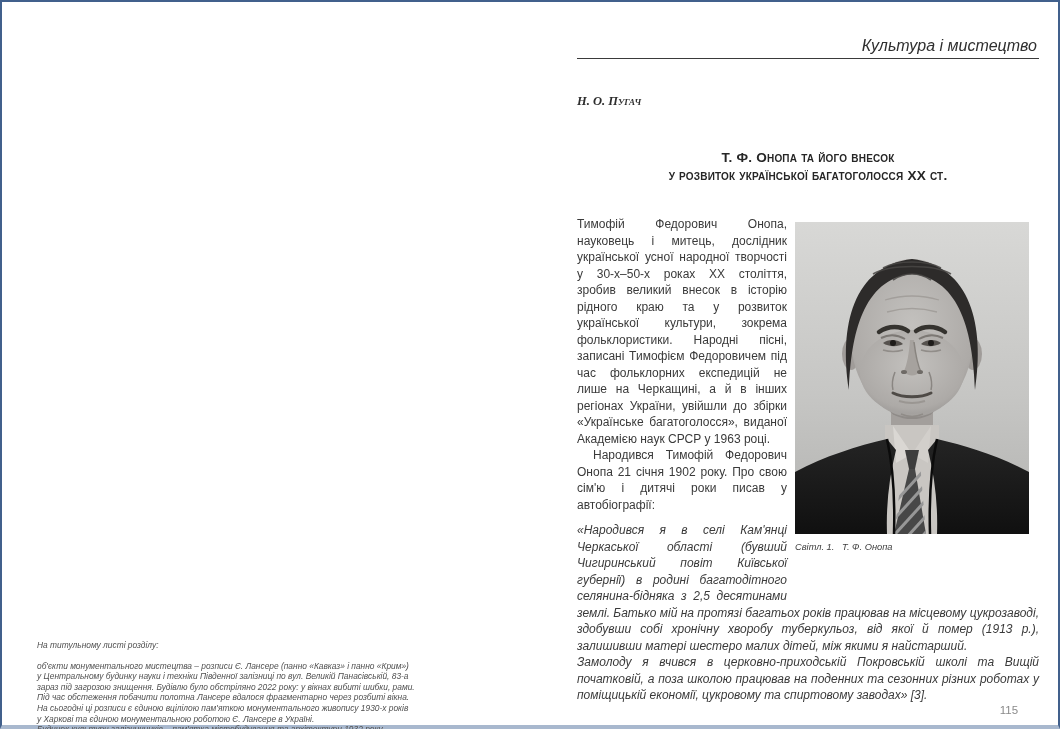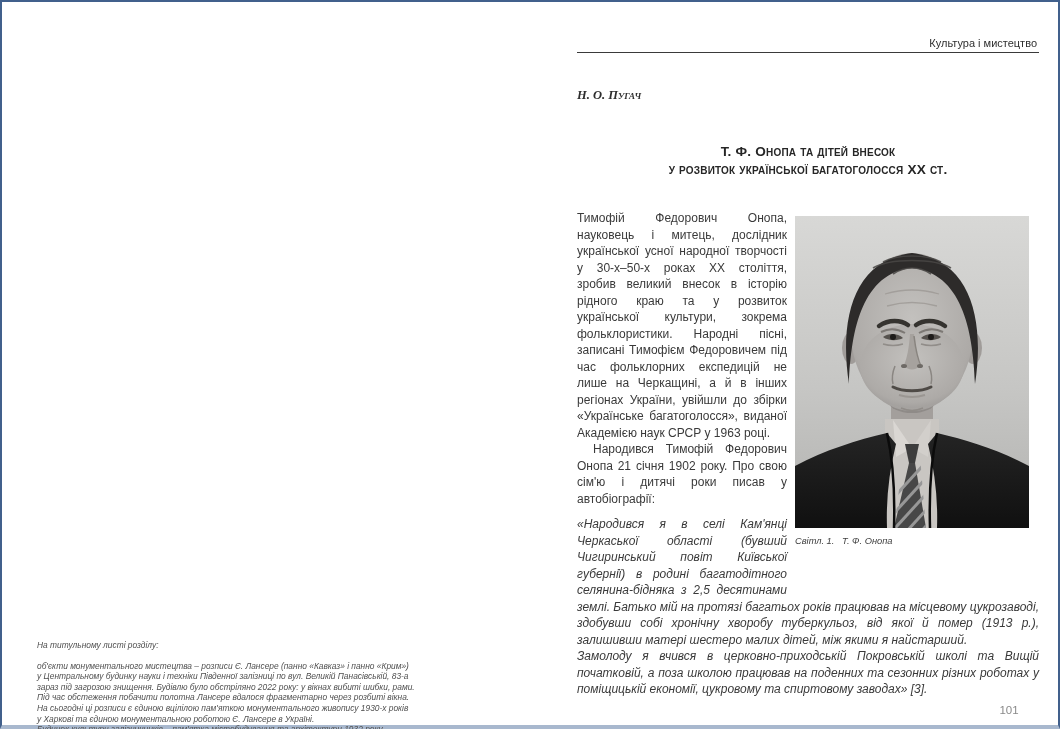--- a/index.html
+++ b/index.html
@@ -30,21 +30,22 @@
   .left-note .note-heading { margin-bottom: 10px; margin-top: 27px; }
   .left-note .note-body { white-space: pre-line; font-style: italic; }
   
   .right-page {
     position: absolute;
     left: 575px; top: 0; width: 462px;
   }
   .running-header {
     margin-top: 35px;
     text-align: right;
-    font-size: 11px;
+    font-style: italic;
+    font-size: 16px;
     color: #2f2f2f;
     padding-bottom: 3px;
     padding-right: 2px;
     border-bottom: 1.5px solid #3a3a3a;
   }
   .author {
     margin-top: 35px;
     text-align: left;
     font-weight: bold;
     font-style: italic;
@@ -113,21 +114,21 @@
 Проект академіка архітектури А. І. Дмитрієва. Охорон. № 7028-Ха.</div>
   </div>
 
   <div class="right-page">
 
     <div class="running-header">Культура і мистецтво</div>
 
     <div class="author">Н. О. Пугач</div>
 
     <div class="article-title">
-      <div>Т. Ф. Онопа та дітей внесок</div>
+      <div>Т. Ф. Онопа та його внесок</div>
       <div>у розвиток української багатоголосся XX ст.</div>
     </div>
 
     <div class="article">
 
       <div class="portrait-figure">
         <svg viewBox="0 0 234 312" width="234" height="312" xmlns="http://www.w3.org/2000/svg" role="img">
           <defs>
             <linearGradient id="bg" x1="0" y1="0" x2="0" y2="1">
               <stop offset="0" stop-color="#d8d8d6"></stop>
@@ -217,14 +218,14 @@
         <div class="photo-caption">Світл. 1.   Т. Ф. Онопа</div>
       </div>
 
       <p class="para">Тимофій Федорович Онопа, науковець і митець, дослідник української усної народної творчості у 30-х–50-х роках XX століття, зробив великий внесок в історію рідного краю та у розвиток української культури, зокрема фольклористики. Народні пісні, записані Тимофієм Федоровичем під час фольклорних експедицій не лише на Черкащині, а й в інших регіонах України, увійшли до збірки «Українське багатоголосся», виданої Академією наук СРСР у 1963 році.</p>
       <p class="para para-indent">Народився Тимофій Федорович Онопа 21 січня 1902 року. Про свою сім'ю і дитячі роки писав у автобіографії:</p>
       <p class="para para-quote quote-start">«Народився я в селі Кам'янці Черкаської області (бувший Чигиринський повіт Київської губернії) в родині багатодітного селянина-бідняка з 2,5 десятинами землі. Батько мій на протязі багатьох років працював на місцевому цукрозаводі, здобувши собі хронічну хворобу туберкульоз, від якої й помер (1913 р.), залишивши матері шестеро малих дітей, між якими я найстарший.</p>
       <p class="para para-quote">Замолоду я вчився в церковно-приходській Покровській школі та Вищій початковій, а поза школою працював на поденних та сезонних різних роботах у поміщицькій економії, цукровому та спиртовому заводах» [3].</p>
     </div>
   </div>
 
-  <div class="page-number">101</div>
+  <div class="page-number">115</div>
 </div>
 
 </body></html>

